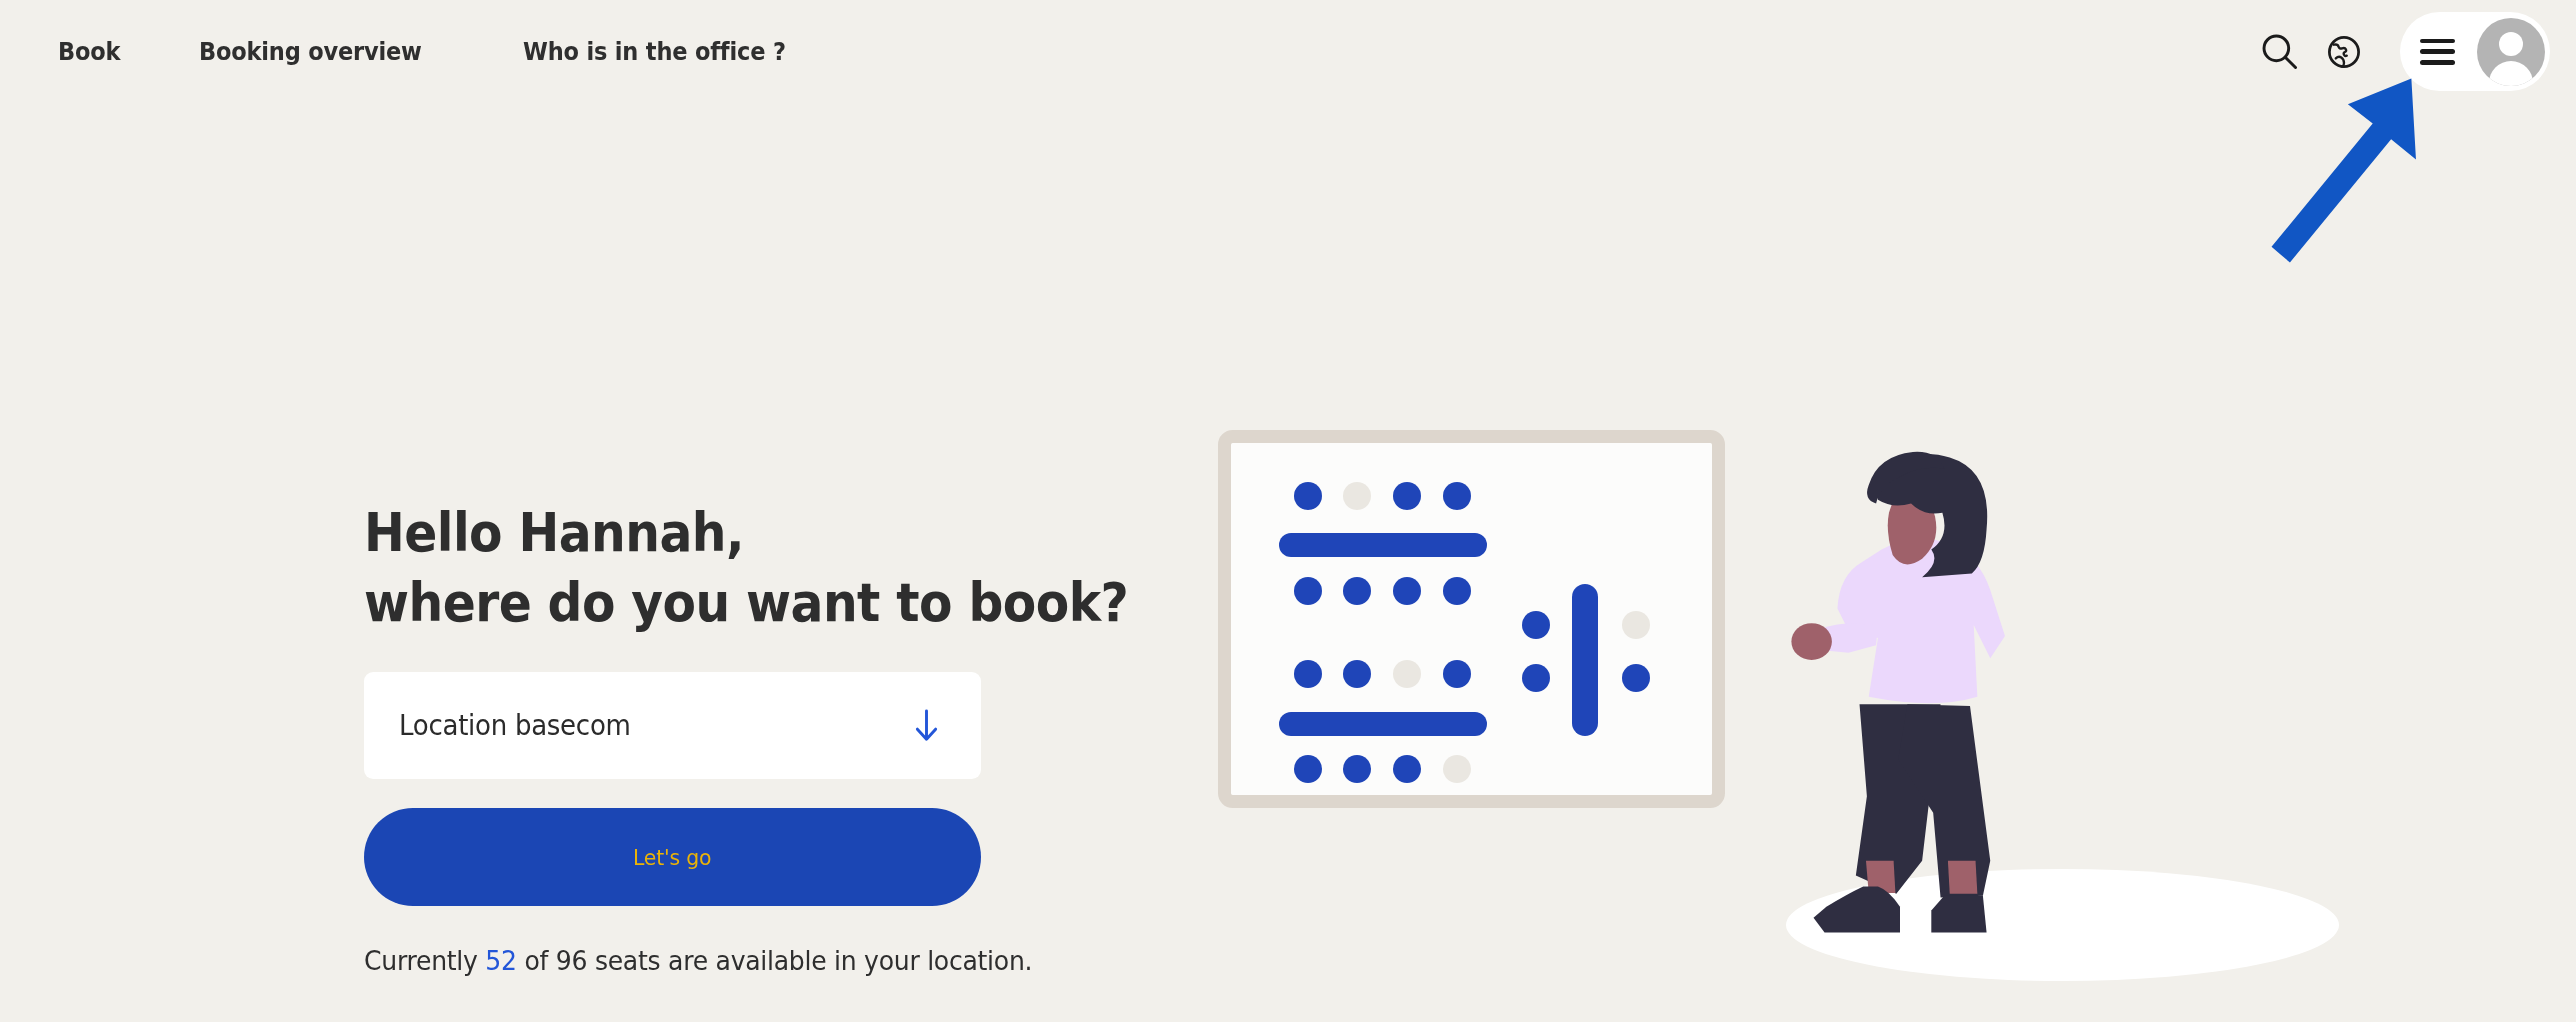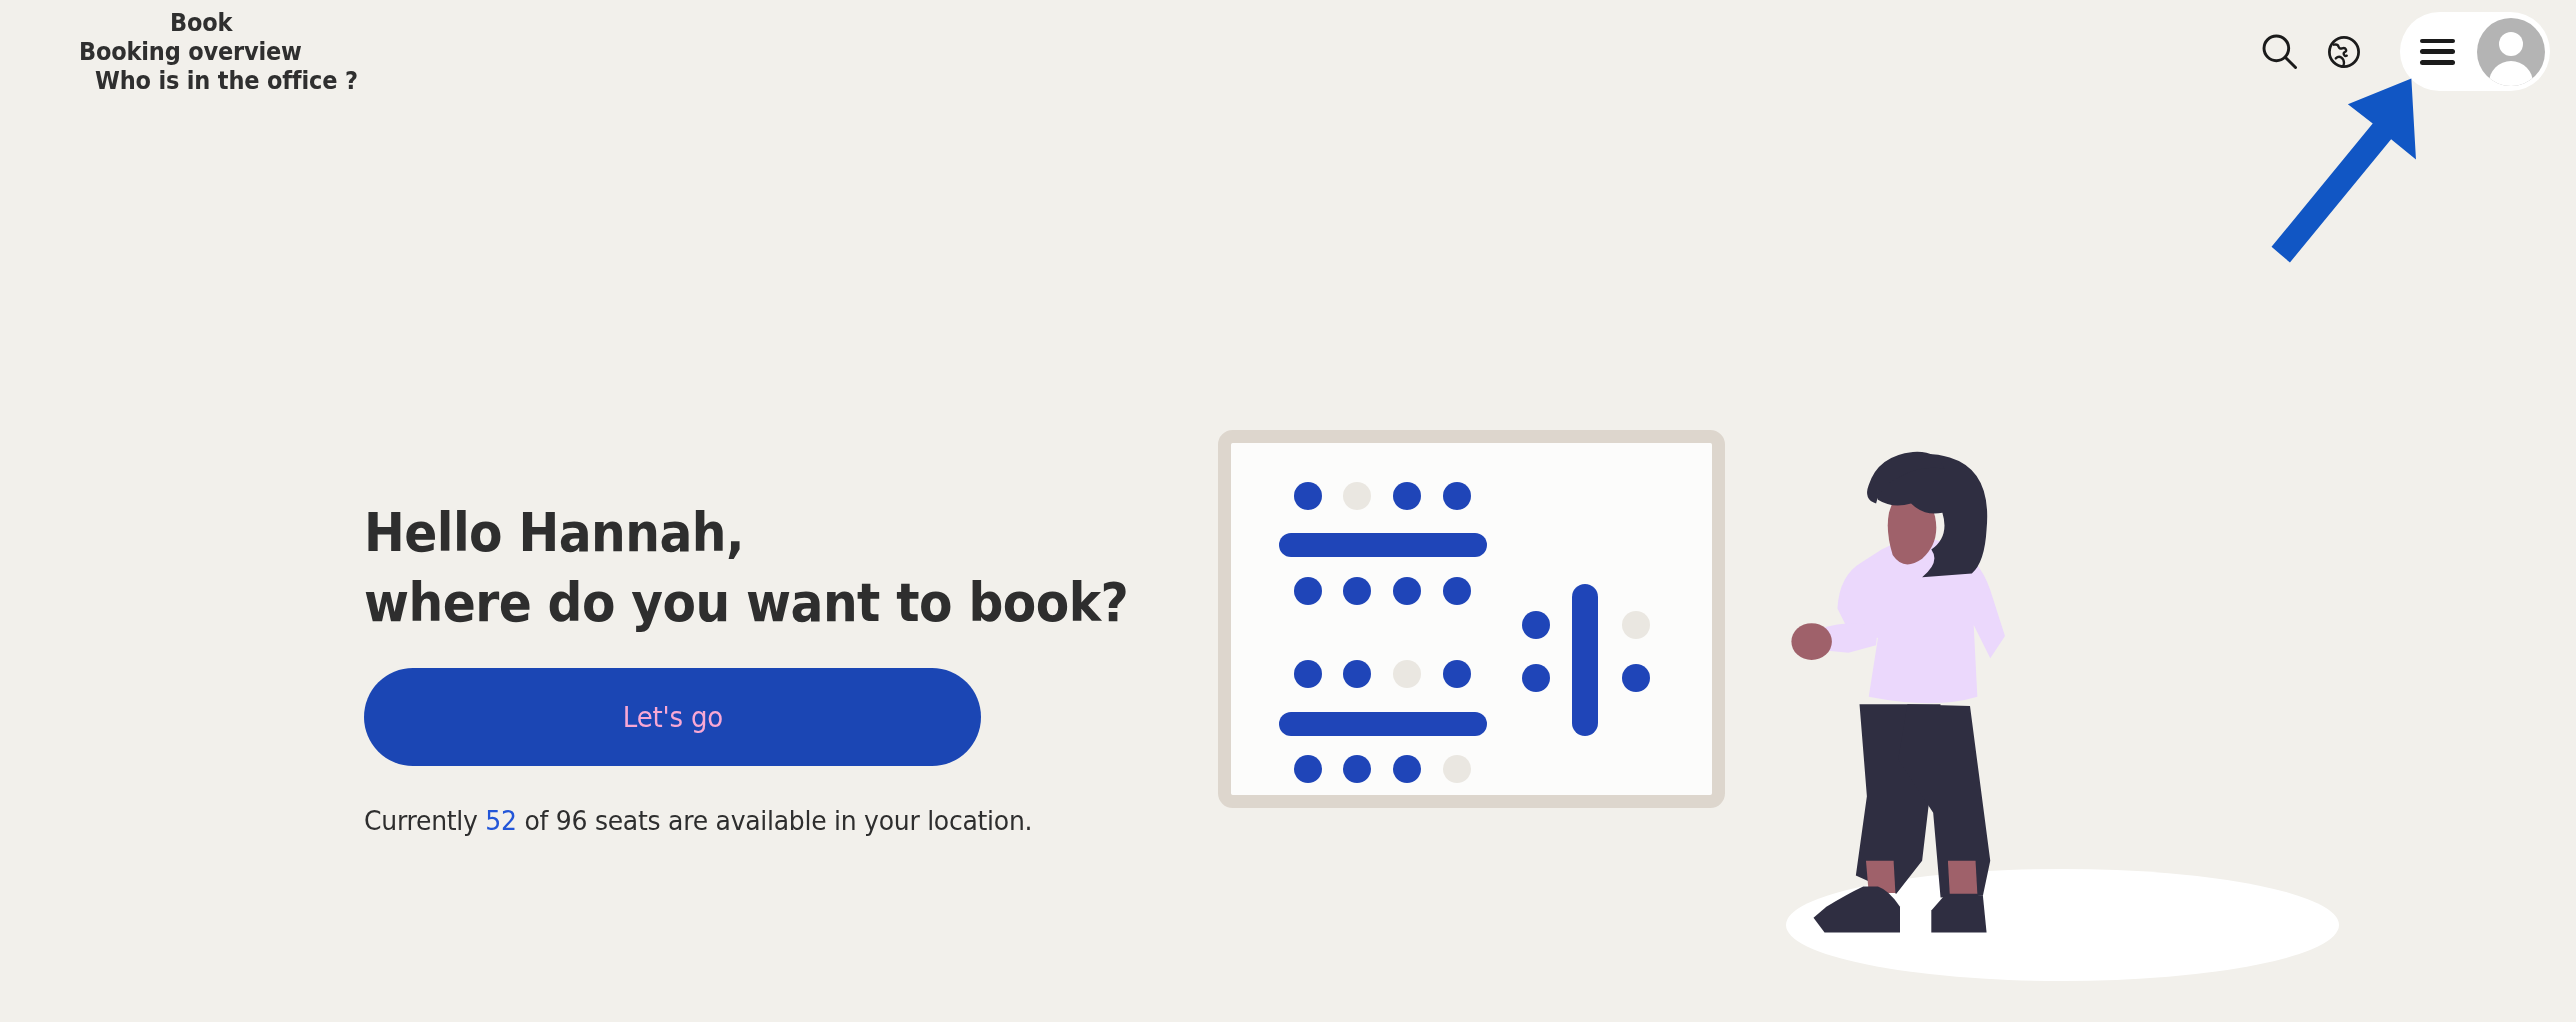--- a/index.html
+++ b/index.html
@@ -84,23 +84,22 @@
     letter-spacing: -2.3px;
     color: #262626;
     line-height: 1;
     transform: scaleX(0.93);
     transform-origin: left center;
   }
 
   .nav {
     display: flex;
     align-items: center;
-    margin-left: 79px;
+    margin-left: 58px;
     gap: 0;
-    flex-direction: column;
   }
   .nav-item {
     font-family: "DejaVu Sans", sans-serif;
     font-size: 25px;
     font-weight: bold;
     color: #2F2F2F;
     letter-spacing: -0.2px;
     cursor: pointer;
     white-space: nowrap;
     transform: scaleX(0.9);
@@ -233,23 +232,23 @@
     transform-origin: left center;
   }
 
   .go-button {
     margin-top: 29.5px;
     width: 617px;
     height: 98px;
     border: none;
     border-radius: 49px;
     background: #1B46B4;
-    color: #f9a8d4;
-    font-family: "DejaVu Sans", sans-serif;
-    font-size: 28px;
+    color: #eab308;
+    font-family: "DejaVu Sans", sans-serif;
+    font-size: 22px;
     letter-spacing: -0.2px;
     cursor: pointer;
     display: flex;
     align-items: center;
     justify-content: center;
   }
   .go-button span { transform: scaleX(0.93); display:inline-block; }
 
   .avail-note {
     margin-top: 39px;
@@ -365,20 +364,27 @@
     </g>
   </svg>
 
   <div class="hero">
 
     <div class="hero-title">
       <div>Hello Hannah,</div>
       <div>where do you want to book?</div>
     </div>
 
+    <div class="select-field">
+      <div class="select-value">Location basecom</div>
+      <svg width="31" height="37" viewBox="0 0 34 40">
+        <line x1="17" y1="4" x2="17" y2="33" stroke="#2356D8" stroke-width="3.2" stroke-linecap="round"></line>
+        <polyline points="7,24 17,35 27,24" fill="none" stroke="#2356D8" stroke-width="3.2" stroke-linecap="round" stroke-linejoin="round"></polyline>
+      </svg>
+    </div>
 
     <button class="go-button">
       <span>Let's go</span>
     </button>
 
     <div class="avail-note">
       <span>Currently </span><span class="num">52</span><span> of 96 seats are available in your location.</span>
     </div>
   </div>
 

